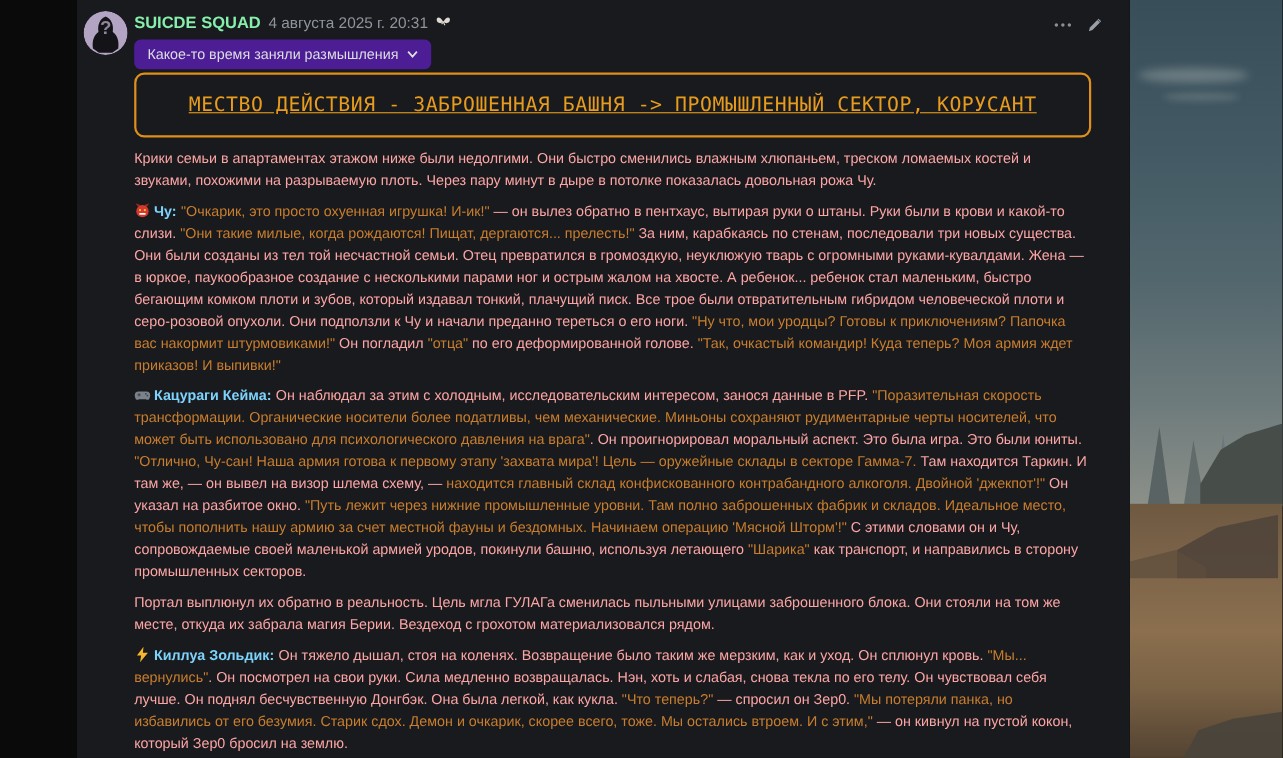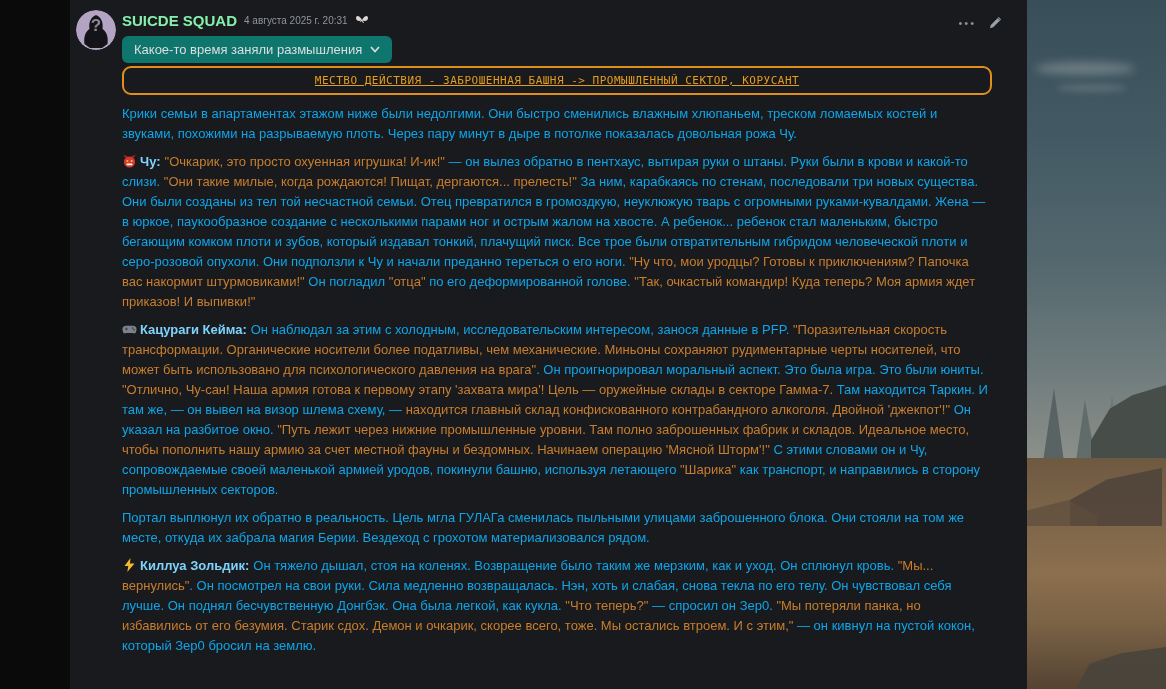--- a/index.html
+++ b/index.html
@@ -30,38 +30,38 @@
     clip-path:polygon(0 40%,60% 0,100% 60%,100% 100%,0 100%);opacity:.7;}
   .rocks-corner{position:absolute;bottom:0;right:0;width:90px;height:42px;background:#49443c;
     clip-path:polygon(0 100%,15% 40%,50% 15%,100% 0,100% 100%);opacity:.9;}
 
   
   .panel{position:absolute;left:70px;top:0;width:957px;height:689px;background:#191a1d;}
   .avatar{position:absolute;left:6px;top:10px;width:40px;height:40px;border-radius:50%;cursor:pointer;}
   .head{position:absolute;left:52px;top:11px;}
   .name-row{display:flex;align-items:center;gap:7px;height:18px;}
   .author{color:#86efac;font-weight:700;font-size:15px;cursor:pointer;}
-  .timestamp{color:#8f959d;font-size:10px;}
+  .timestamp{color:#8f959d;font-size:14px;}
   .butterfly{width:14px;height:12px;}
   .spoiler{margin-top:7px;display:inline-flex;align-items:center;gap:8px;
-    background:#0f766e;border:none;border-radius:6px;padding:6px 12px;
+    background:#4c1d95;border:none;border-radius:6px;padding:6px 12px;
     color:#dcdee1;font-size:13px;font-family:"Liberation Sans",sans-serif;cursor:pointer;}
   .actions{position:absolute;right:24px;top:15px;display:flex;align-items:center;gap:12px;}
   .more{color:#8b9096;font-size:11px;letter-spacing:2px;cursor:pointer;line-height:10px;}
   .pencil{width:15px;height:15px;cursor:pointer;}
 
   .content{position:absolute;left:52px;top:64px;width:870px;}
   .loc-box{border:2px solid #e08f1c;border-radius:9px;text-align:center;
-    padding:6px 8px;margin:2px 0 9px 0;
+    padding:17px 8px;margin:2px 0 9px 0;
     font-family:"DejaVu Sans Mono","Liberation Mono",monospace;
-    font-size:11px;color:#e79c1e;text-decoration:underline;letter-spacing:.5px;}
+    font-size:18px;color:#e79c1e;text-decoration:underline;letter-spacing:.5px;}
   .para{margin:0 0 8px 0;font-size:13px;line-height:20px;color:#d9dcde;}
   .char{color:#7dd3fc;font-weight:700;margin-right:4px;}
   .emoji{width:15px;height:14px;vertical-align:-2px;margin-right:3px;}
-  .sg-p{color:#0ea5e9;}
+  .sg-p{color:#fca5a5;}
   .sg-q{color:#c87e2e;}
 </style>
 </head>
 <body>
 
 <div class="stage">
 
   <div class="scene">
     <div class="sky"></div>
     <div class="cloud"></div>

